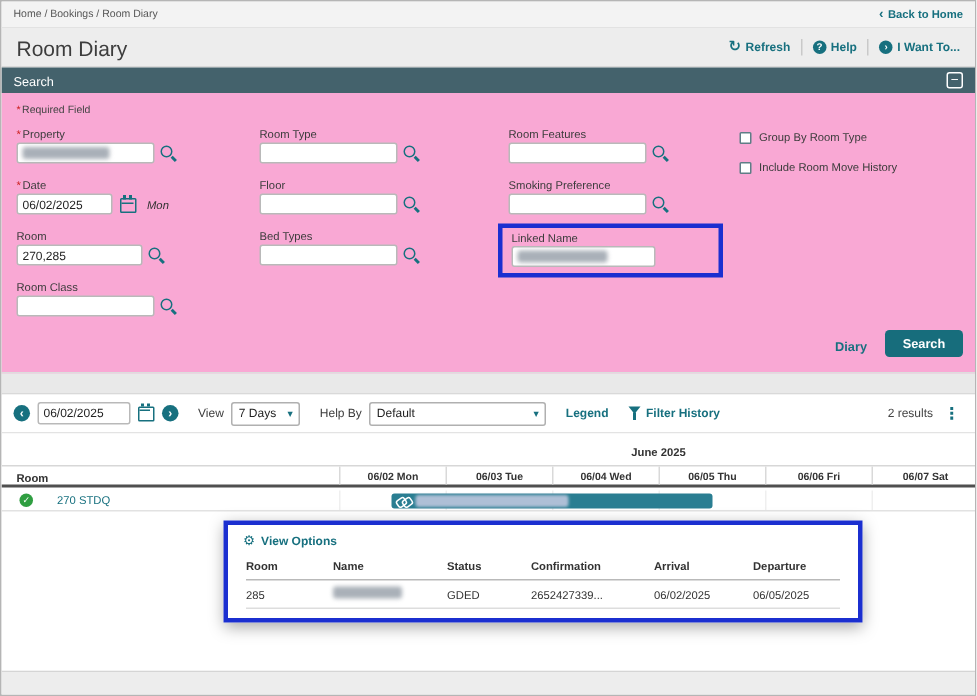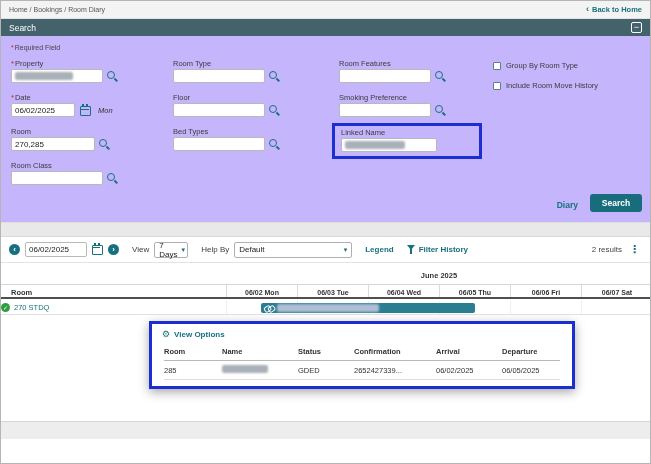--- a/index.html
+++ b/index.html
@@ -17,21 +17,21 @@
   .pagetitle{font-size:14px;color:#3d3d3d}
   .actions{margin-left:auto;display:flex;align-items:center;gap:7px}
   .act{display:flex;align-items:center;gap:3px;color:#17707f;font-size:8px;font-weight:bold;cursor:pointer}
   .ricon{font-size:10px;line-height:1}
   .circ-ic{width:9px;height:9px;border-radius:50%;background:#17707f;color:#fff;font-size:6.5px;display:flex;align-items:center;justify-content:center;font-weight:bold}
   .vsep{width:1px;height:11px;background:#c9c9c9}
 
   
   .search-head{height:17px;background:#44626c;color:#fff;display:flex;align-items:center;padding:0 8px;font-size:8.5px;cursor:pointer}
   .collapse{margin-left:auto;width:11px;height:11px;border:1px solid #fff;border-radius:2px;color:#fff;display:flex;align-items:center;justify-content:center;font-size:9px;line-height:1;cursor:pointer}
-  .search-body{position:relative;height:187px;background:#c4b5fd;border-bottom:1px solid #ddd}
+  .search-body{position:relative;height:187px;background:#f9a8d4;border-bottom:1px solid #ddd}
   .note{position:absolute;left:10px;top:8px;font-size:7px;color:#444}
   .star{color:#cc1f1f;margin-right:1px}
   .lbl{position:absolute;font-size:7.5px;color:#3c3c3c;white-space:nowrap}
   .inp{position:absolute;height:14px;border:1px solid #b9b9b9;border-radius:2px;background:#fff;font-size:8px;color:#222;padding:0 3px;outline:none}
   .inpdiv{position:absolute;height:14px;border:1px solid #b9b9b9;border-radius:2px;background:#fff;display:flex;align-items:center;padding:0 3px}
   .mon{position:absolute;font-size:7.5px;font-style:italic;color:#333}
   .blurbox{background:#a9b0b8;filter:blur(1.3px);border-radius:2px;height:8px;display:inline-block}
 
   .mag{position:absolute;width:12px;height:12px;cursor:pointer}
   .mag::before{content:"";position:absolute;left:0;top:0;width:6px;height:6px;border:1.5px solid #17707f;border-radius:50%}
@@ -67,21 +67,21 @@
   .results{margin-left:auto;font-size:8px;color:#444}
   .kebab{color:#17707f;font-size:11px;font-weight:bold;cursor:pointer;padding:0 2px}
 
   
   .diary{position:relative;height:158px;background:#fff}
   .month{position:absolute;left:225px;top:8px;width:426px;text-align:center;font-size:7.5px;font-weight:bold;color:#333}
   .dhead{position:absolute;left:0;top:21px;width:651px;height:15px;display:flex;border-top:1px solid #d7d7d7;border-bottom:2px solid #4f4f4f;background:#fff}
   .dhead .rc{width:225px;font-size:7.5px;font-weight:bold;color:#333;padding:3px 0 0 10px}
   .dhead .dc{width:71px;text-align:center;font-size:7px;font-weight:bold;color:#333;padding-top:4px;border-left:1px solid #d9d9d9}
   .drow{position:absolute;left:0;width:651px;height:14px;display:flex;border-bottom:1px solid #e2e2e2}
-  .drow .rc{width:225px;display:flex;align-items:center;gap:4px;padding-left:0}
+  .drow .rc{width:225px;display:flex;align-items:center;gap:16px;padding-left:12px}
   .drow .dc{width:71px;border-left:1px solid #efefef}
   .gicon{width:9px;height:9px;border-radius:50%;background:#2f9e41;color:#fff;font-size:6px;display:flex;align-items:center;justify-content:center;flex:none}
   .rlabel{font-size:7.5px;color:#17707f;cursor:pointer}
   .bar{position:absolute;left:260px;top:2px;width:214px;height:10px;background:#2a7e92;border-radius:2px;cursor:pointer}
   .chain{position:absolute;left:3px;top:1.5px;width:10px;height:7px}
   .chain::before,.chain::after{content:"";position:absolute;width:5px;height:3.5px;border:1.1px solid #fff;border-radius:2px}
   .chain::before{left:0;top:1.5px;transform:rotate(-35deg)}
   .chain::after{left:4px;top:1.5px;transform:rotate(-35deg)}
   .bar-blur{position:absolute;left:16px;top:1px;width:102px;height:8px;background:#aebfd6;filter:blur(1.2px);border-radius:2px}
 
@@ -103,20 +103,39 @@
 <div class="app">
 
   <div class="crumbbar">
     <span class="crumb">Home / Bookings / Room Diary</span>
     <span class="backlink">
       <span class="chev">‹</span>
       <span>Back to Home</span>
     </span>
   </div>
 
+  <div class="titlebar">
+    <span class="pagetitle">Room Diary</span>
+    <span class="actions">
+      <span class="act">
+        <span class="ricon">↻</span>
+        <span>Refresh</span>
+      </span>
+      <span class="vsep"></span>
+      <span class="act">
+        <span class="circ-ic">?</span>
+        <span>Help</span>
+      </span>
+      <span class="vsep"></span>
+      <span class="act">
+        <span class="circ-ic">›</span>
+        <span>I Want To...</span>
+      </span>
+    </span>
+  </div>
 
   <div class="search-head">
     <span>Search</span>
     <span class="collapse">−</span>
   </div>
 
   <div class="search-body">
     <div class="note">
       <span class="star">*</span><span>Required Field</span>
     </div>
@@ -185,21 +204,21 @@
 
   <div class="graybar"></div>
 
   <div class="toolbar">
     <span class="navcirc">‹</span>
     <input class="tb-inp" value="06/02/2025" style="">
     <span class="tb-cal"></span>
     <span class="navcirc">›</span>
 
     <span class="tb-lbl">View</span>
-    <div class="sel" style="width:34px">
+    <div class="sel" style="width:46px">
       <span>7 Days</span>
       <span class="caret">▾</span>
     </div>
 
     <span class="tb-lbl">Help By</span>
     <div class="sel" style="width:118px">
       <span>Default</span>
       <span class="caret">▾</span>
     </div>
 

